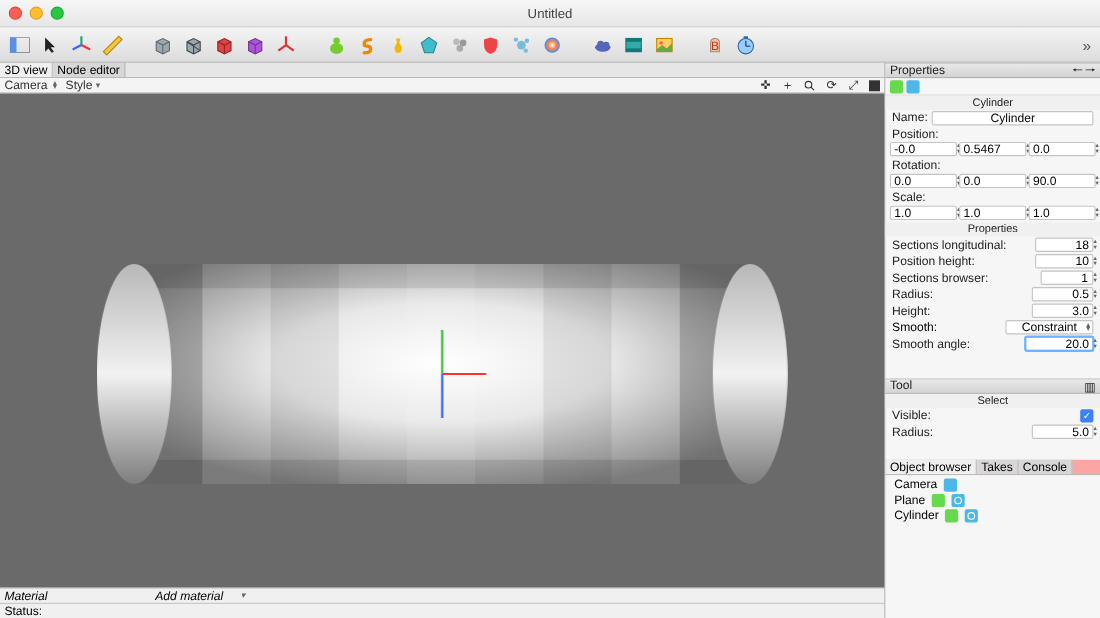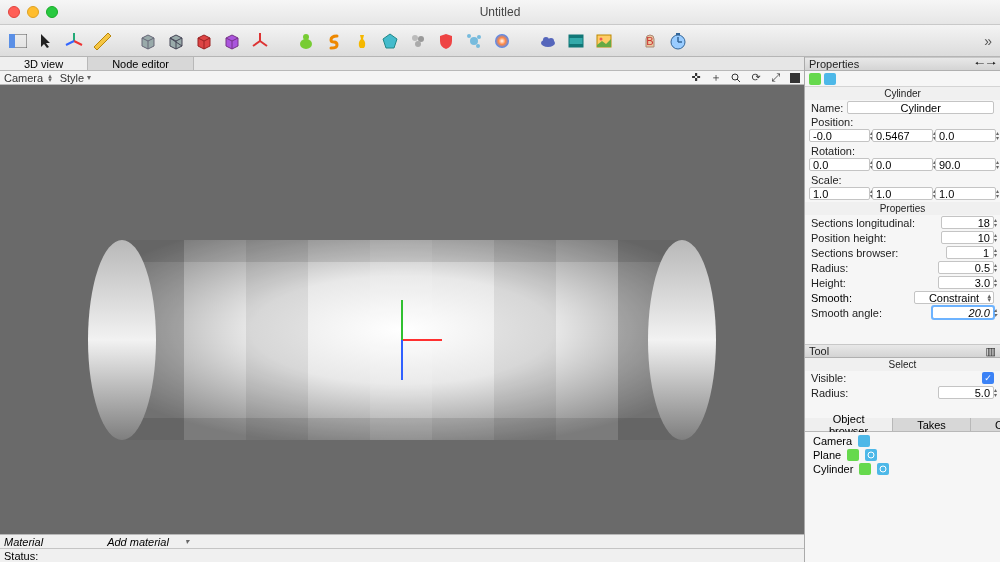--- a/index.html
+++ b/index.html
@@ -21,21 +21,21 @@
 .tb-icon { width: 24px; height: 24px; border-radius: 3px; display: flex; align-items: center; justify-content: center; cursor: pointer; }
 .chev { position:absolute; right:8px; color:#555; font-size:14px;}
 
 
 .main { flex: 1; display: flex; min-height: 0; }
 .left-col { flex: 1; display: flex; flex-direction: column; min-width: 0; }
 .right-col { width: 196px; display: flex; flex-direction: column; border-left: 1px solid #aaa; background:#ececec;}
 
 
 .tabs-row { height: 14px; background: #e6e6e6; border-bottom: 1px solid #b8b8b8; display: flex; align-items: stretch; font-size: 10px; }
-.tab { padding: 0 24px; border-right: 1px solid #b8b8b8; display: flex; align-items: center; background: #d7d7d7; cursor: pointer; text-align: center; }
+.tab { padding: 0 4px; border-right: 1px solid #b8b8b8; display: flex; align-items: center; background: #d7d7d7; cursor: pointer; }
 .tab.active { background: #efefef; }
 
 
 .subbar { height: 14px; background: #f4f4f4; border-bottom: 1px solid #b8b8b8; display: flex; align-items: center; padding: 0 4px; gap: 8px; font-size: 10px; color:#333;}
 .subbar .dd { display:flex; align-items:center; gap:3px; cursor:pointer;}
 .subbar .spacer { flex:1; }
 .subbar .vicon { width:12px;height:12px;display:flex;align-items:center;justify-content:center;color:#333;cursor:pointer;}
 
 
 .viewport { flex: 1; background: #6a6a6a; position: relative; overflow: hidden; }
@@ -45,38 +45,38 @@
 .botbar { height: 14px; background: #f0f0f0; border-top: 1px solid #b8b8b8; display:flex; align-items:center; font-size:10px; padding:0 4px; gap:6px;font-style:italic;}
 .statusbar { height: 14px; background: #f0f0f0; border-top: 1px solid #c5c5c5; display:flex; align-items:center; font-size:10px; padding:0 4px;}
 
 
 .panel-hdr { height:14px; background: linear-gradient(#e8e8e8,#d4d4d4); border-top:1px solid #c8c8c8; border-bottom:1px solid #b0b0b0; display:flex; align-items:center; padding:0 4px; font-size:10px; color:#222; position:relative;}
 .panel-hdr .arrows { position:absolute; right:4px; display:flex; gap:2px;}
 .icon-row { height:16px; display:flex; align-items:center; padding:2px 4px; gap:3px; border-bottom:1px solid #d4d4d4; background:#f6f6f6;}
 .small-sq { width:12px;height:12px;border-radius:2px;}
 .section-title { text-align:center; font-size:10px; color:#222; padding:1px 0; background:#f0f0f0;}
 .prop-body { background:#f6f6f6; font-size:10px;}
-.prop-row { display:flex; align-items:center; padding:1px 6px; gap:4px; min-height:14px;}
+.prop-row { display:flex; padding:1px 6px; gap:4px; min-height:14px;}
 .prop-row label{ flex:0 0 auto; color:#222;}
 .triple { display:flex; gap:2px; padding:0 4px 2px 4px;}
 .numfld { flex:1; height:13px; background:#fff; border:1px solid #c4c4c4; border-radius:2px; display:flex; align-items:center; justify-content:flex-start; padding:0 3px; font-size:10px; position:relative;}
 .numfld .stepper { position:absolute; right:-9px; top:0; bottom:0; width:8px; display:flex; flex-direction:column; justify-content:center; color:#666; font-size:6px; line-height:5px;}
 .numrow { display:flex; align-items:center; padding:1px 6px; gap:4px;}
 .numrow label { flex:1; color:#222;}
 .numrow .numfld { flex:0 0 48px;padding-left:36px;}
 .sel-row { display:flex; align-items:center; padding:1px 6px; gap:4px;}
 .sel-row label { flex:1;}
 .sel-row .sel { flex:0 0 80px; height:13px; background:#fff; border:1px solid #c4c4c4; border-radius:2px; display:flex; align-items:center; justify-content:center; font-size:10px; position:relative;}
-.highlighted { outline:2px solid #6db3ff; outline-offset:-1px; background:#fff;font-style:italic;}
+.highlighted { outline:2px solid #6db3ff; outline-offset:-1px; background:#fff;}
 .chk { width:12px;height:12px;border-radius:2px;background:#3b82f6;display:flex;align-items:center;justify-content:center;color:#fff;font-size:9px;}
 
 .flex-spacer { flex:1; background:#f6f6f6;}
 
 
-.ob-tabs { background:#737373;}
+.ob-tabs { background:#fca5a5;}
 .ob-list { background:#f6f6f6; padding:2px 0;}
 .ob-item { display:flex; align-items:center; padding:1px 8px; gap:6px; font-size:10px;}
 .ob-dot { width:12px;height:12px;border-radius:2px;}
 .ob-extra { width:12px;height:12px;border-radius:2px;background:#4db8e8;display:flex;align-items:center;justify-content:center;}
 
 .updn { display:inline-block; font-size:7px; line-height:4px; color:#666; margin-left:2px;}
 </style>
 </head>
 <body>
 
@@ -317,21 +317,21 @@
             <line x1="0" y1="0" x2="40" y2="0" stroke="#ff3030" stroke-width="2"></line>
             <line x1="0" y1="0" x2="0" y2="-40" stroke="#30c030" stroke-width="2"></line>
             <line x1="0" y1="0" x2="0" y2="40" stroke="#3060ff" stroke-width="2"></line>
           </g>
         </svg>
       </div>
     </div>
 
     <div class="botbar">
       <span>Material</span>
-      <span style="margin-left:58px;display:flex;align-items:center;gap:16px;cursor:pointer">
+      <span style="margin-left:92px;display:flex;align-items:center;gap:16px;cursor:pointer">
           <span>Add material</span>
           <span style="font-size:8px;color:#666">▾</span>
         </span>
     </div>
     <div class="statusbar">
       <span>Status:</span>
     </div>
   </div>
 
   <div class="right-col">

